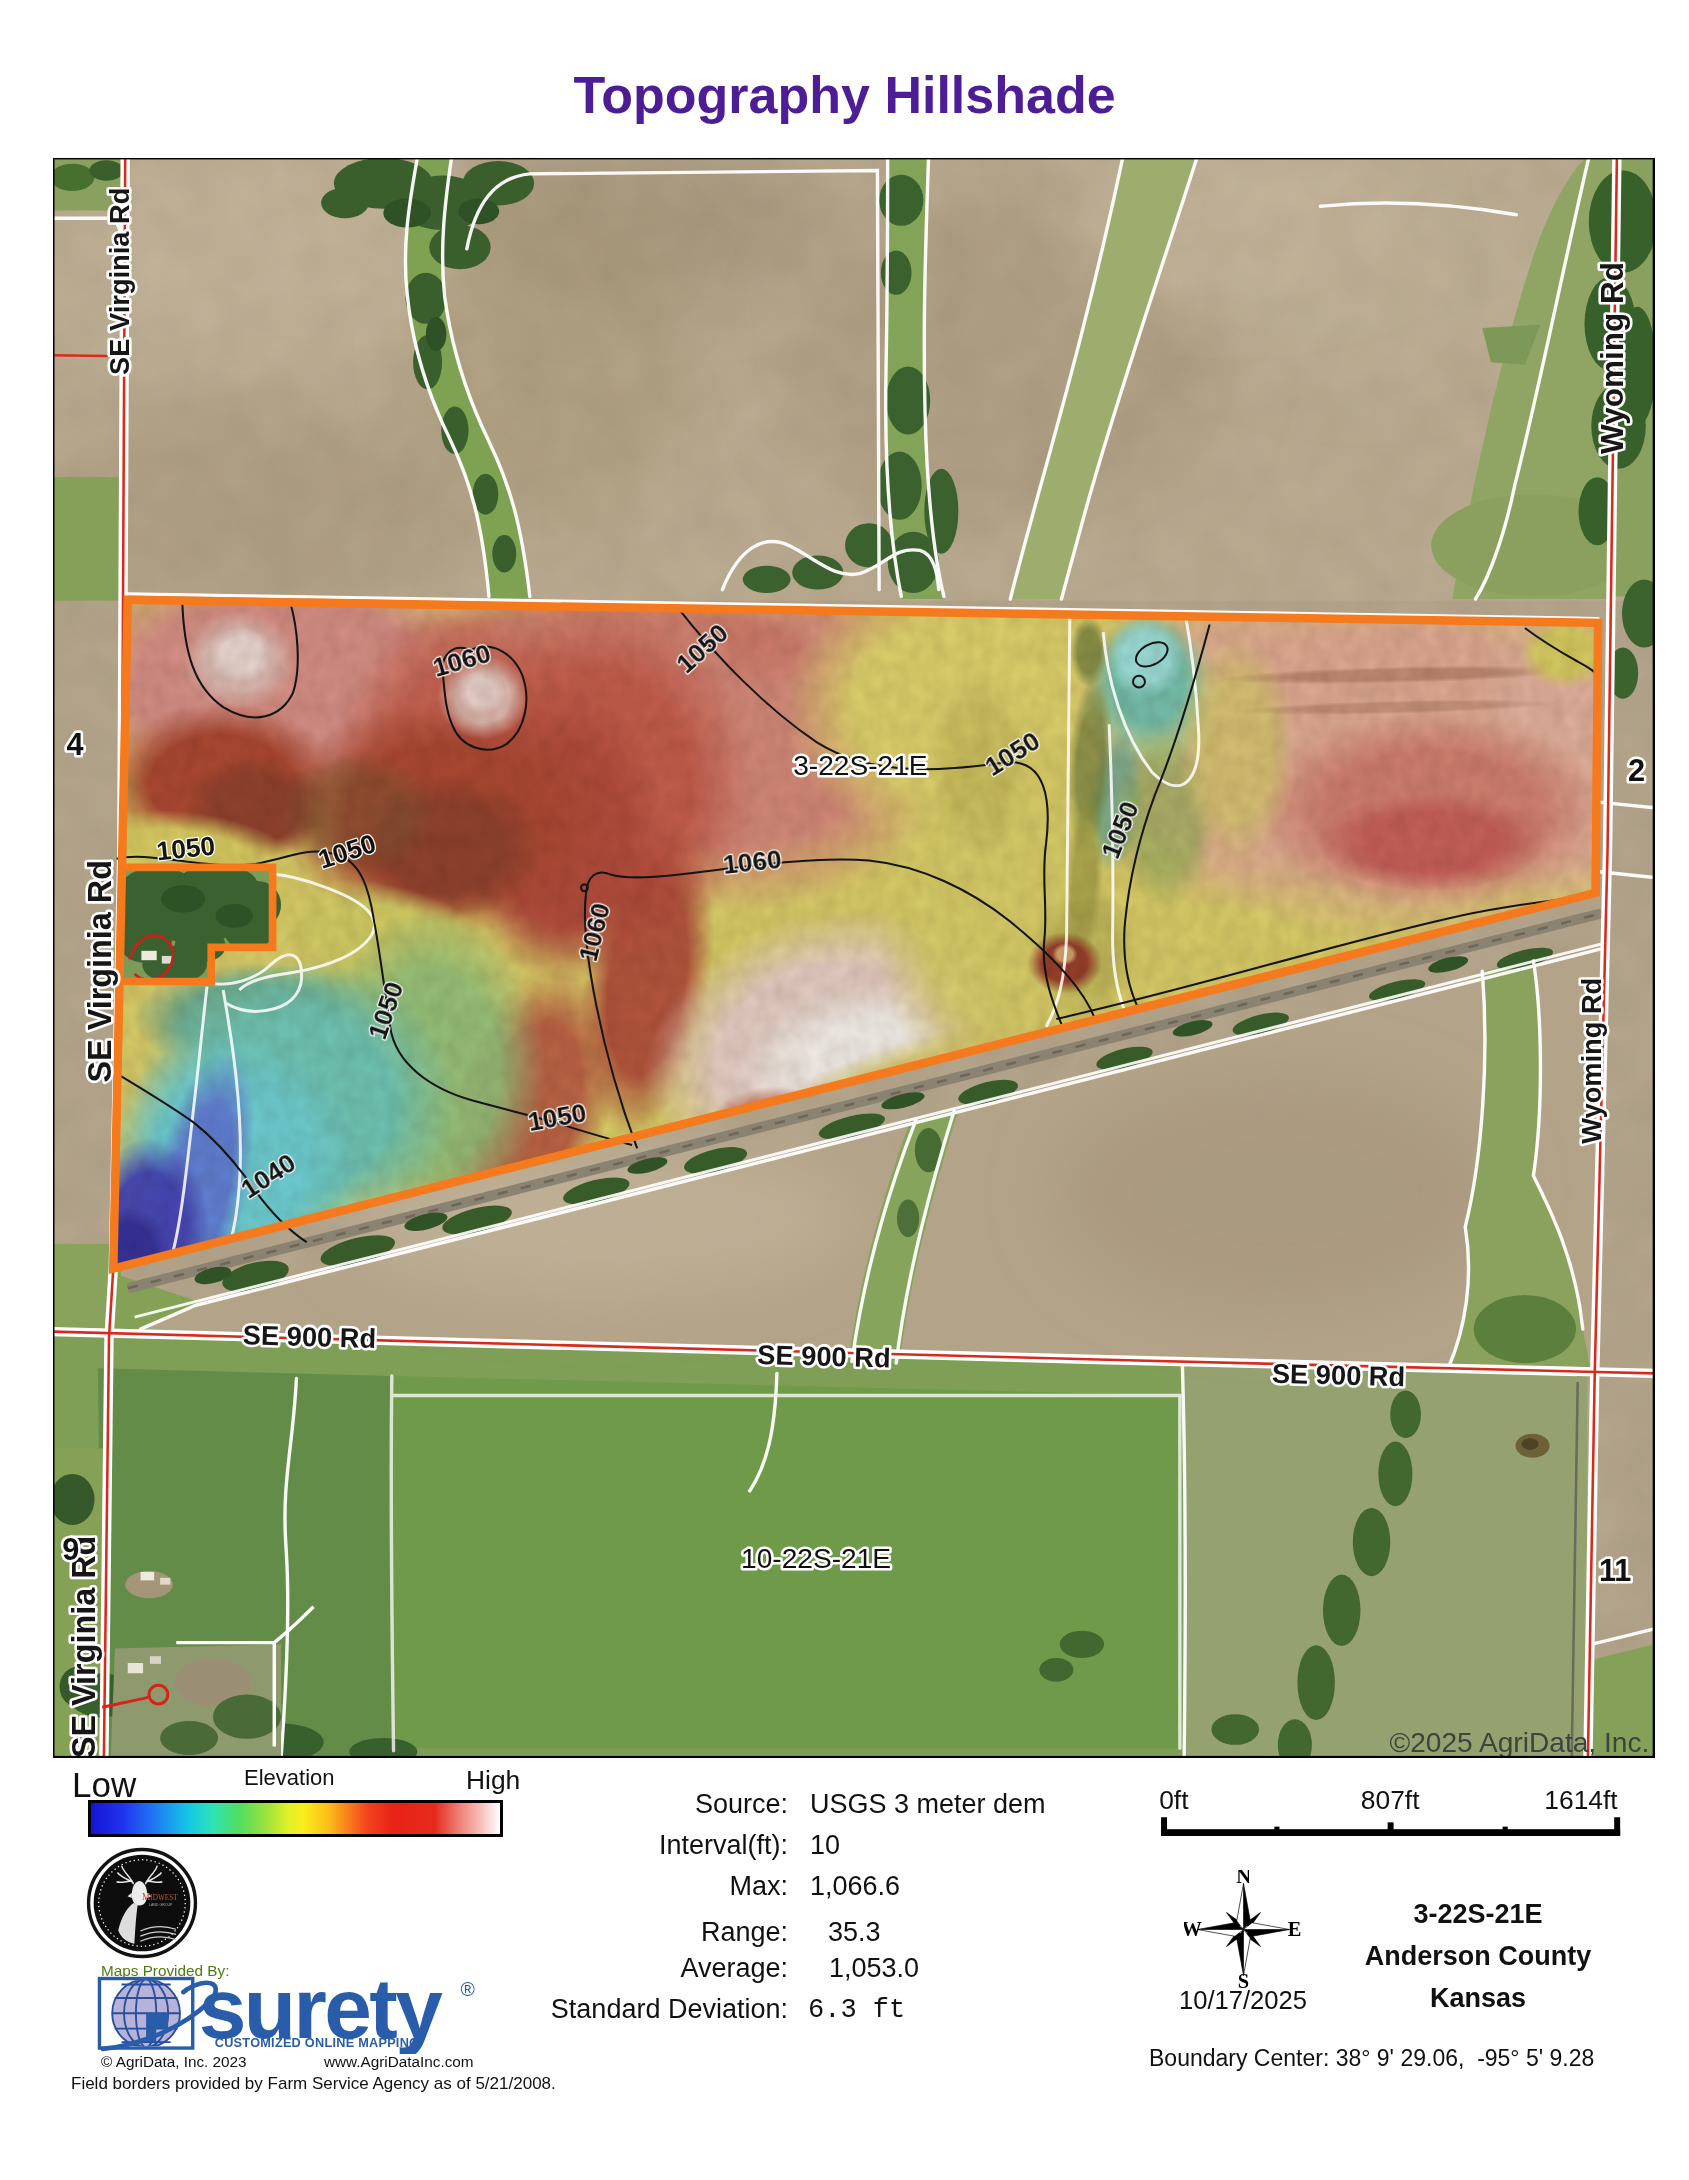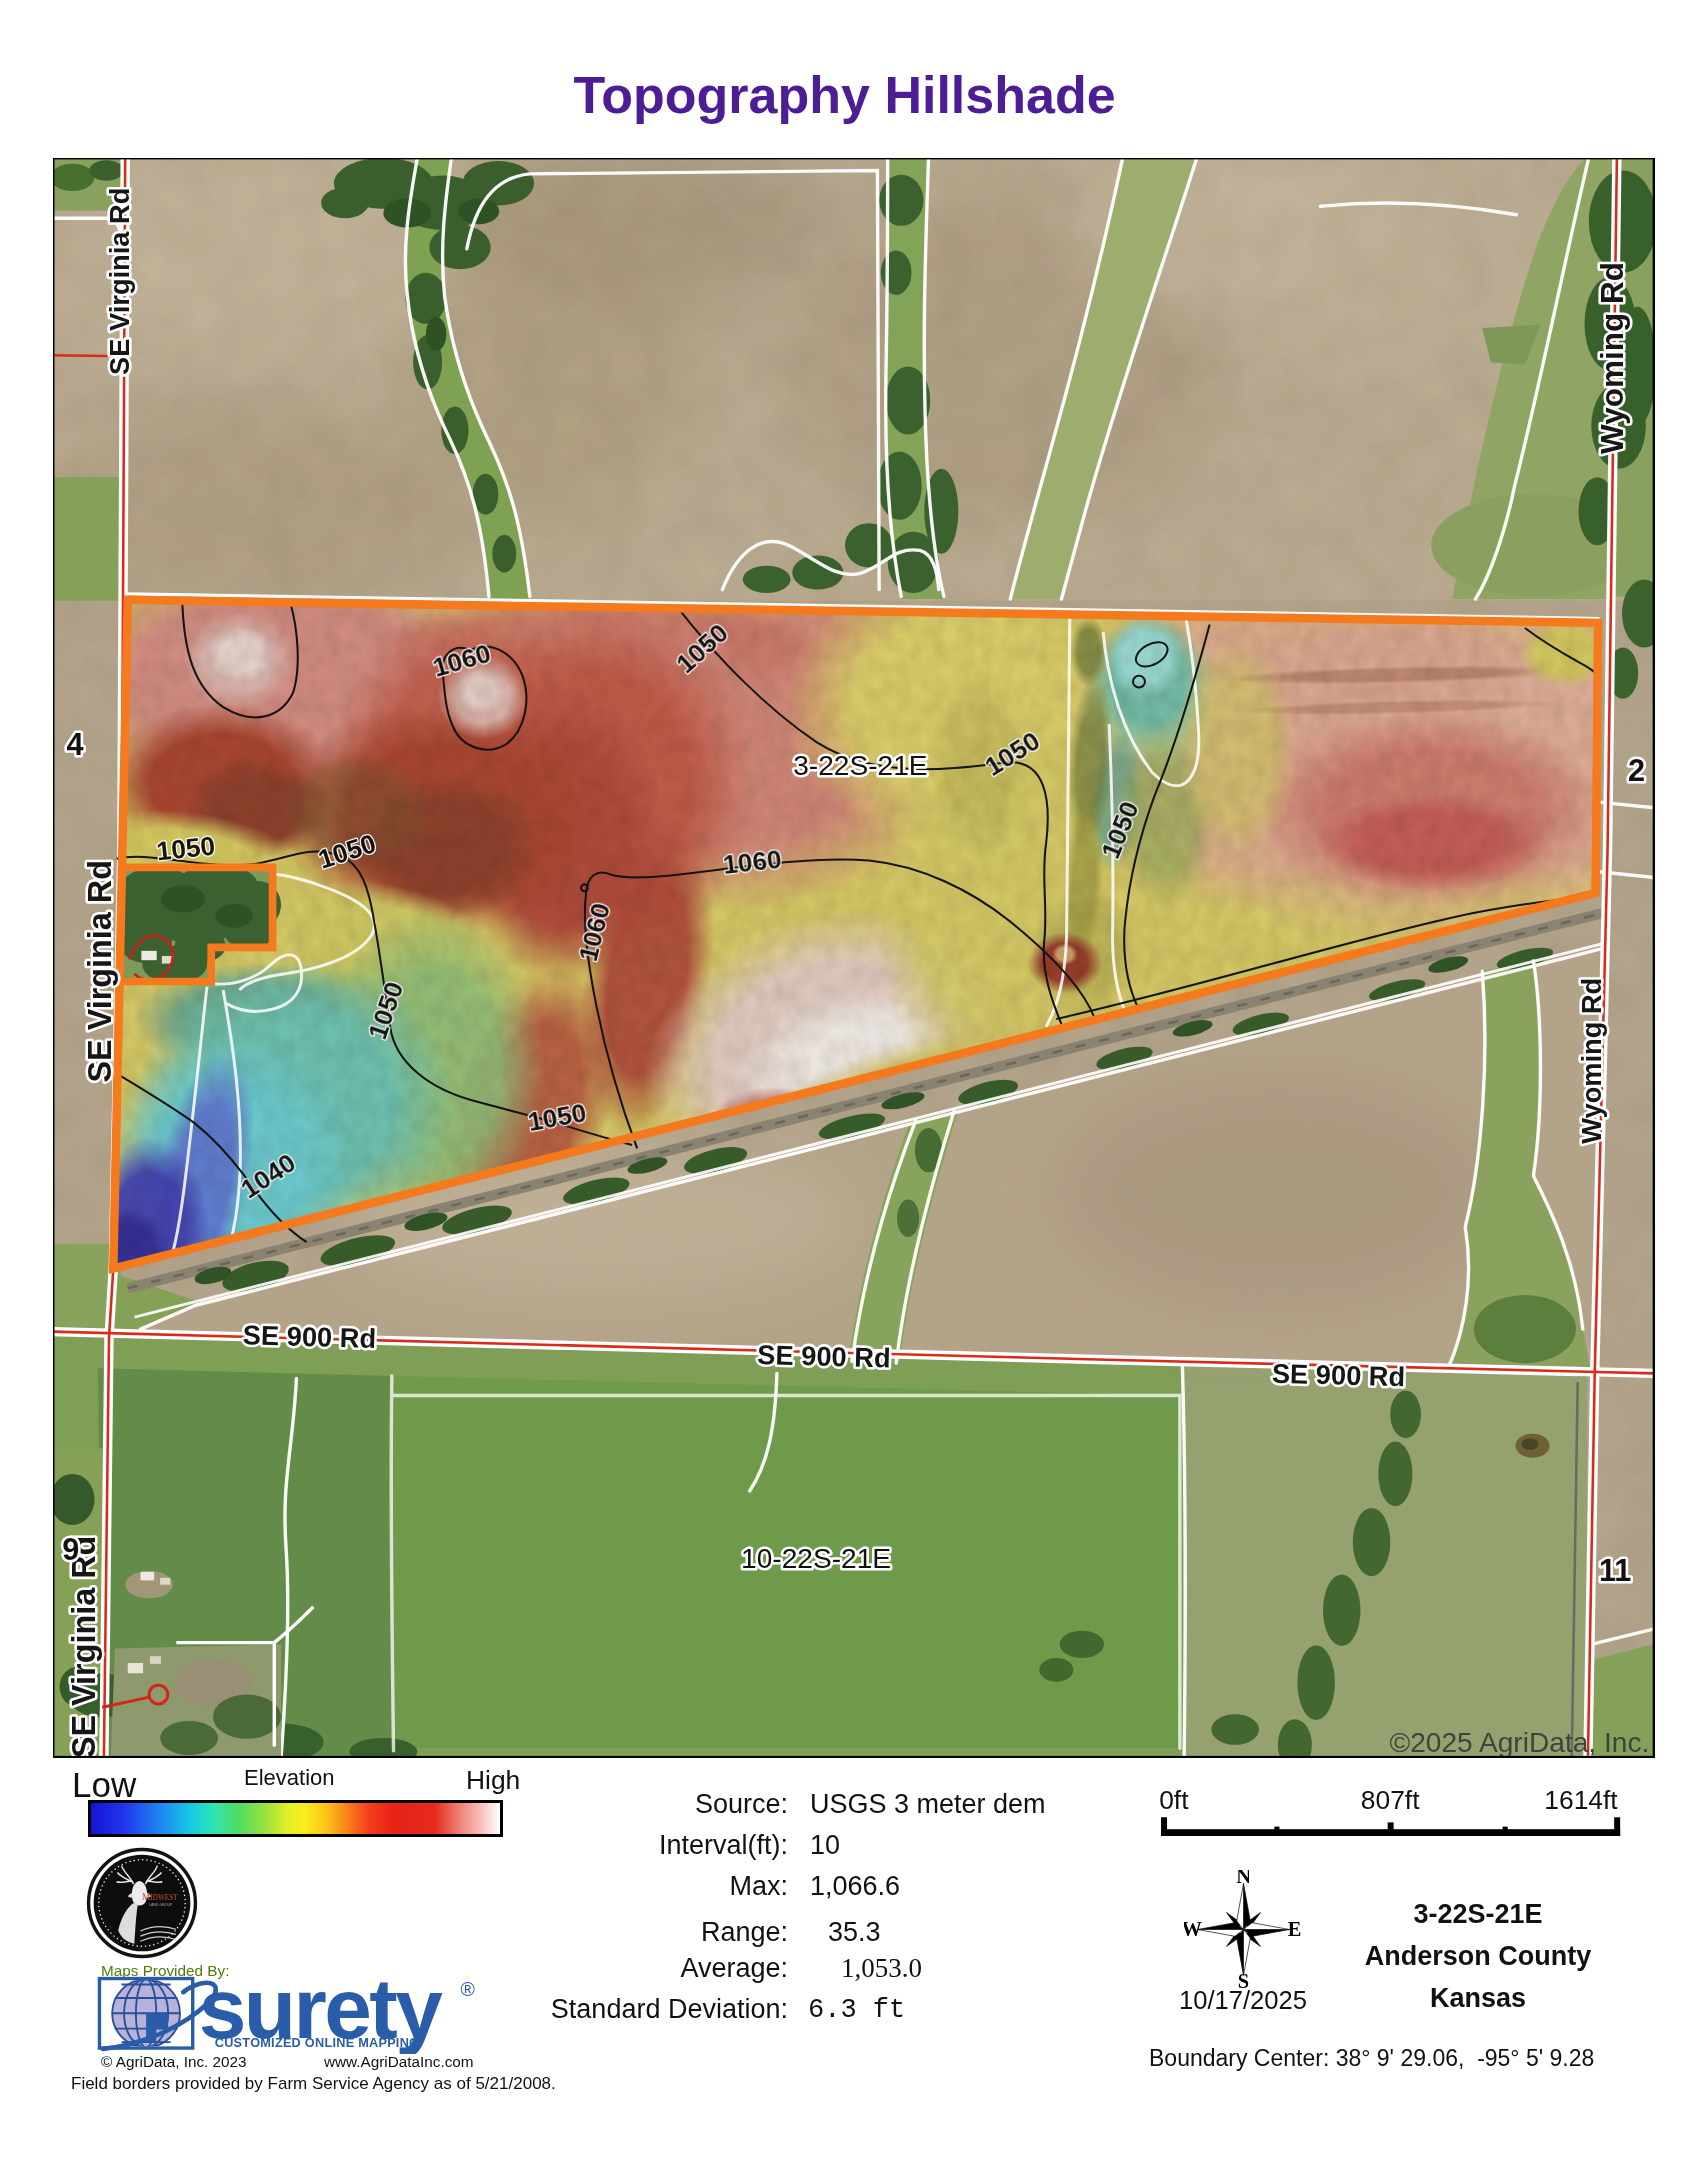--- a/index.html
+++ b/index.html
@@ -716,21 +716,21 @@
   <div style="display:flex;height:41px;align-items:center;">
       <div style="width:328px;text-align:right;">Max:</div>
       <div style="margin-left:22px;">1,066.6</div>
     </div>
   <div style="display:flex;height:41px;align-items:flex-end;">
       <div style="width:328px;text-align:right;">Range:</div>
       <div style="margin-left:40px;">35.3</div>
     </div>
   <div style="display:flex;height:41px;align-items:center;gap:33px;">
       <div style="width:328px;text-align:right;">Average:</div>
-      <div style="margin-left:20px;font-family:Liberation Serif, serif;">1,053.0</div>
+      <div style="margin-left:8px;">1,053.0</div>
     </div>
   <div style="display:flex;height:41px;align-items:center;">
       <div style="width:328px;text-align:right;">Standard Deviation:</div>
       <div style="margin-left:20px;font-family:Liberation Mono, monospace;">6.3 ft</div>
     </div>
 </div>
 
 <svg class="abs" style="left:1150px;top:1783px;" width="494" height="60" viewBox="0 0 580 70">
   <text x="28" y="30" font-size="31" fill="#111" text-anchor="middle" font-family="Liberation Sans">0ft</text>
   <text x="282" y="30" font-size="31" fill="#111" text-anchor="middle" font-family="Liberation Sans">807ft</text>

